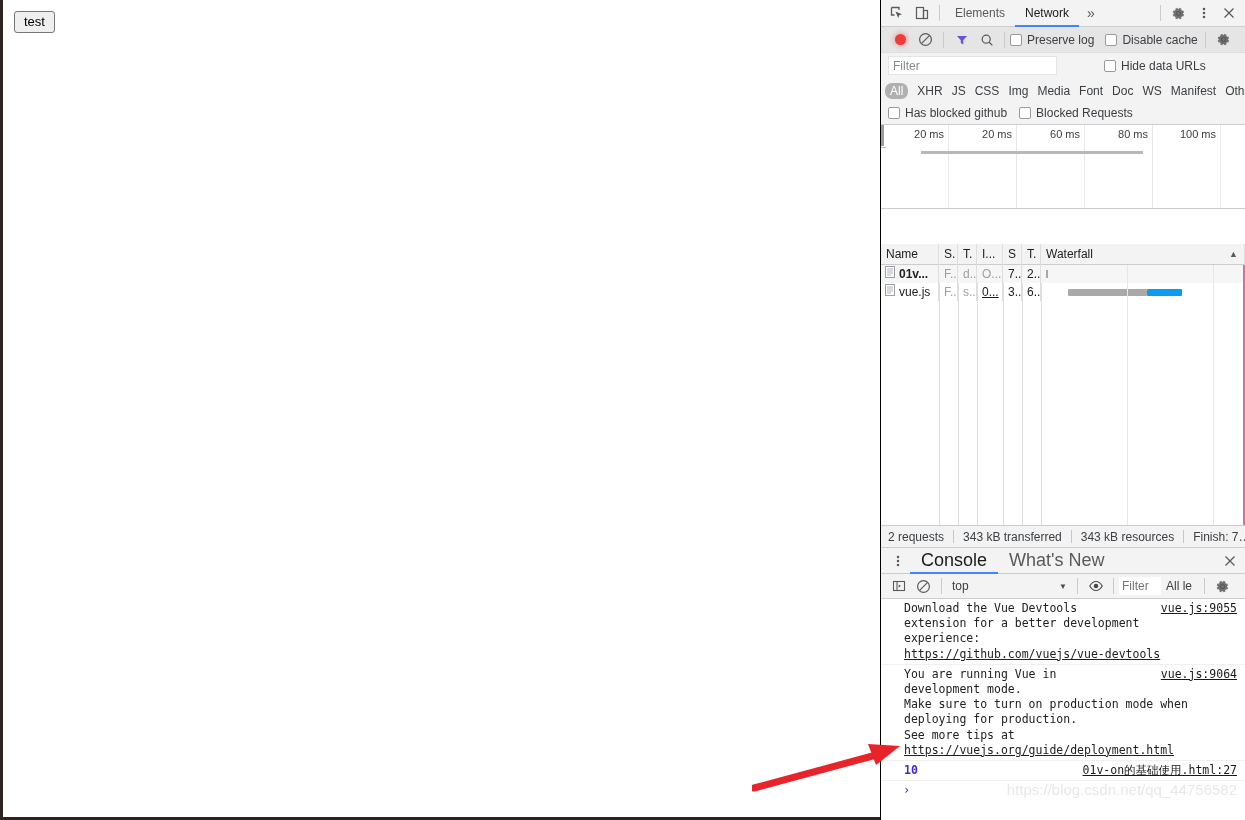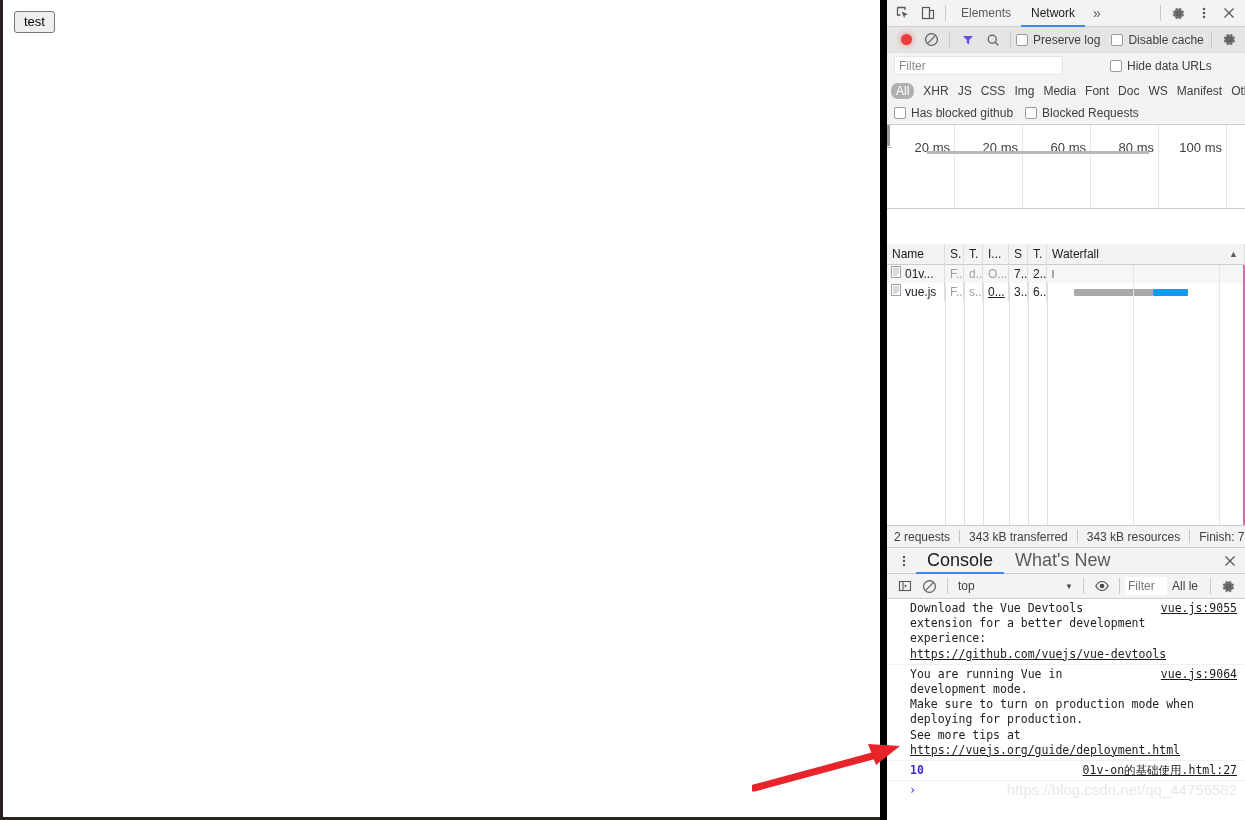--- a/index.html
+++ b/index.html
@@ -36,21 +36,21 @@
     border-radius: 3px;
     color: #000;
     cursor: default;
   }
 
   
   #devtools {
     position: absolute; left: 880px; top: 0;
     width: 365px; height: 820px;
     background: #ffffff;
-    border-left: 7px solid #000000;
+    border-left: 1px solid #000000;
     overflow: hidden;
     font-size: 12px;
   }
 
   
   .dt-tabbar {
     display: flex; align-items: center;
     height: 27px;
     background: #f3f3f3;
     border-bottom: 1px solid #cdcdcd;
@@ -145,22 +145,22 @@
     height: 84px;
     background: #ffffff;
     border-bottom: 1px solid #cdcdcd;
     overflow: hidden;
   }
   .ov-tick {
     position: absolute; top: 0; height: 84px;
     border-right: 1px solid #e6e6e6;
   }
   .ov-tick span {
-    position: absolute; right: 4px; top: 15px;
-    font-size: 13px; color: #3c4043; white-space: nowrap;
+    position: absolute; right: 4px; top: 3px;
+    font-size: 11px; color: #3c4043; white-space: nowrap;
   }
   .ov-leftcap {
     position: absolute; left: 0; top: 0; width: 3px; height: 21px;
     background: #9e9e9e;
   }
   .ov-bracket {
     position: absolute; left: 0; top: 22px; width: 5px; height: 1px; background: #b6b6b6;
   }
   .ov-barline {
     position: absolute; top: 26px; height: 3px;
@@ -481,21 +481,21 @@
         <div class="rh" style="width:26px;">I...</div>
         <div class="rh" style="width:19px;">S</div>
         <div class="rh" style="width:19px;">T.</div>
         <div class="rh" style="flex:1;display:flex;align-items:center;">
           <span>Waterfall</span>
           <span class="sort-arrow">▲</span>
         </div>
       </div>
 
       <div class="req-row odd">
-        <div class="rc name-cell" style="width:58px;">
+        <div class="rc name-cell" style="width:58px;font-weight:bold;">
           <span class="file-ico">
             <svg width="10" height="12" viewBox="0 0 10 12">
               <rect x="0.5" y="0.5" width="9" height="11" fill="#fff" stroke="#9aa0a6"></rect>
               <path d="M2 3h6M2 5h6M2 7h6M2 9h4" stroke="#9aa0a6" stroke-width="0.8"></path>
             </svg>
           </span>
           <span>01v...</span>
         </div>
         <div class="rc muted" style="width:19px;">F..</div>
         <div class="rc muted" style="width:19px;">d..</div>

